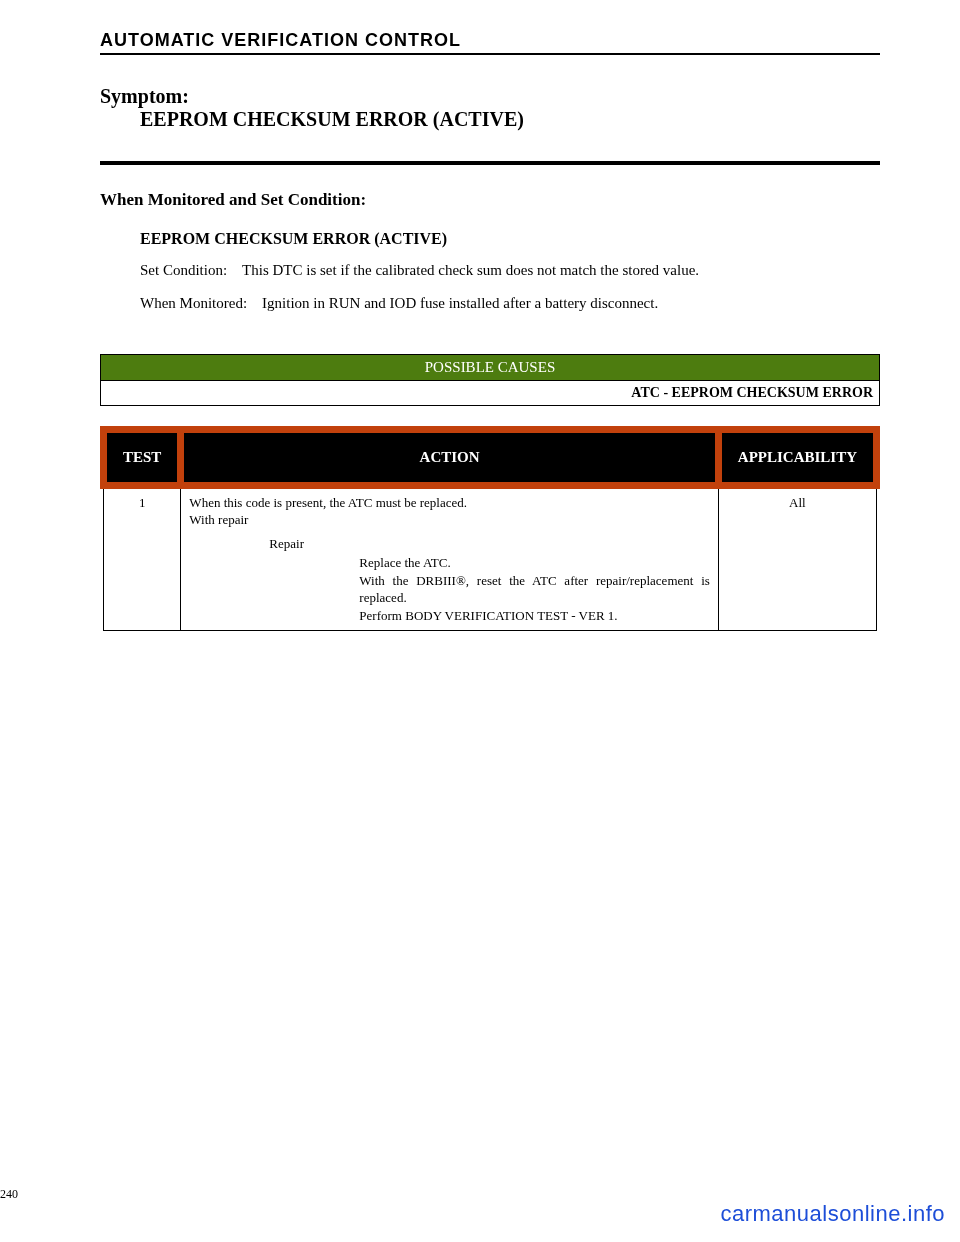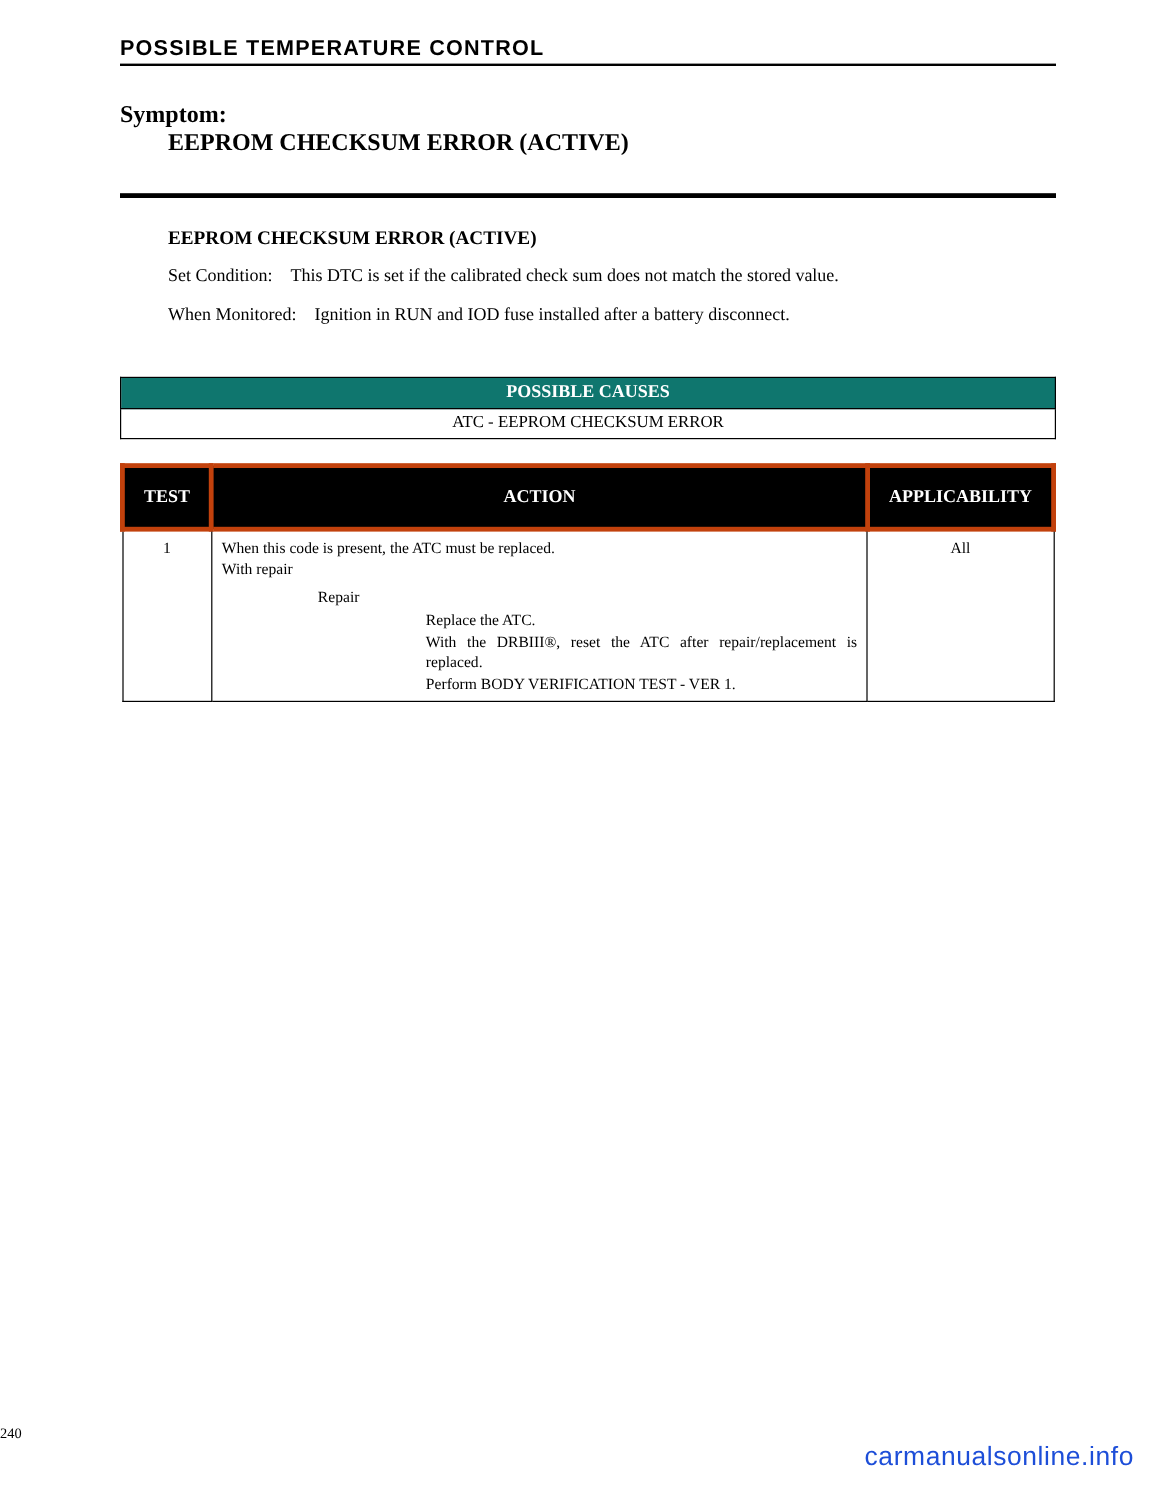--- a/index.html
+++ b/index.html
@@ -64,48 +64,49 @@
       text-align: justify;
       line-height: 1.4;
     }
     .causes-table {
       width: 100%;
       border-collapse: collapse;
       margin-top: 40px;
       font-family: "Times New Roman", Times, serif;
     }
     .causes-header td {
-      background: #0f766e;
+      background: #4d7c0f;
       color: #fff;
-      font-weight: bold;
+      font-weight: normal;
       text-align: center;
       font-size: 15px;
       padding: 4px;
       border: 1px solid #000;
     }
     .causes-row td {
       border: 1px solid #000;
       font-size: 14px;
       padding: 4px 6px;
-      text-align: center;
+      text-align: right;
+      font-weight: bold;
     }
     .test-table {
       width: 100%;
       border-collapse: collapse;
       margin-top: 20px;
       font-family: "Times New Roman", Times, serif;
     }
     .test-header td {
       background: #000;
       color: #fff;
       font-weight: bold;
       text-align: center;
       font-size: 15px;
       padding: 16px;
-      border: 4px solid #c2410c;
+      border: 7px solid #c2410c;
     }
     .test-row td {
       border: 1px solid #000;
       font-size: 13px;
       padding: 6px 8px;
       vertical-align: top;
     }
     .col-test {
       width: 55px;
       text-align: center !important;
@@ -145,28 +146,29 @@
       font-family: Arial, sans-serif;
       font-size: 22px;
       color: #1d4ed8;
       letter-spacing: 0.5px;
     }
   </style>
 </head>
 <body>
 
 <div class="page">
-  <div class="header-title">POSSIBLE TEMPERATURE CONTROL</div>
+  <div class="header-title">AUTOMATIC VERIFICATION CONTROL</div>
   <div class="header-line"></div>
 
   <div class="symptom-label">Symptom:</div>
   <div class="symptom-name">EEPROM CHECKSUM ERROR (ACTIVE)</div>
 
   <hr class="thick-divider">
 
+  <div class="condition-heading">When Monitored and Set Condition:</div>
 
   <div class="indent-block">
     <div class="subheading">EEPROM CHECKSUM ERROR (ACTIVE)</div>
     <div class="body-text">Set Condition: This DTC is set if the calibrated check sum does not match the stored value.</div>
     <div class="body-text">When Monitored: Ignition in RUN and IOD fuse installed after a battery disconnect.</div>
   </div>
 
   <table class="causes-table">
     <tbody>
         <tr class="causes-header">

